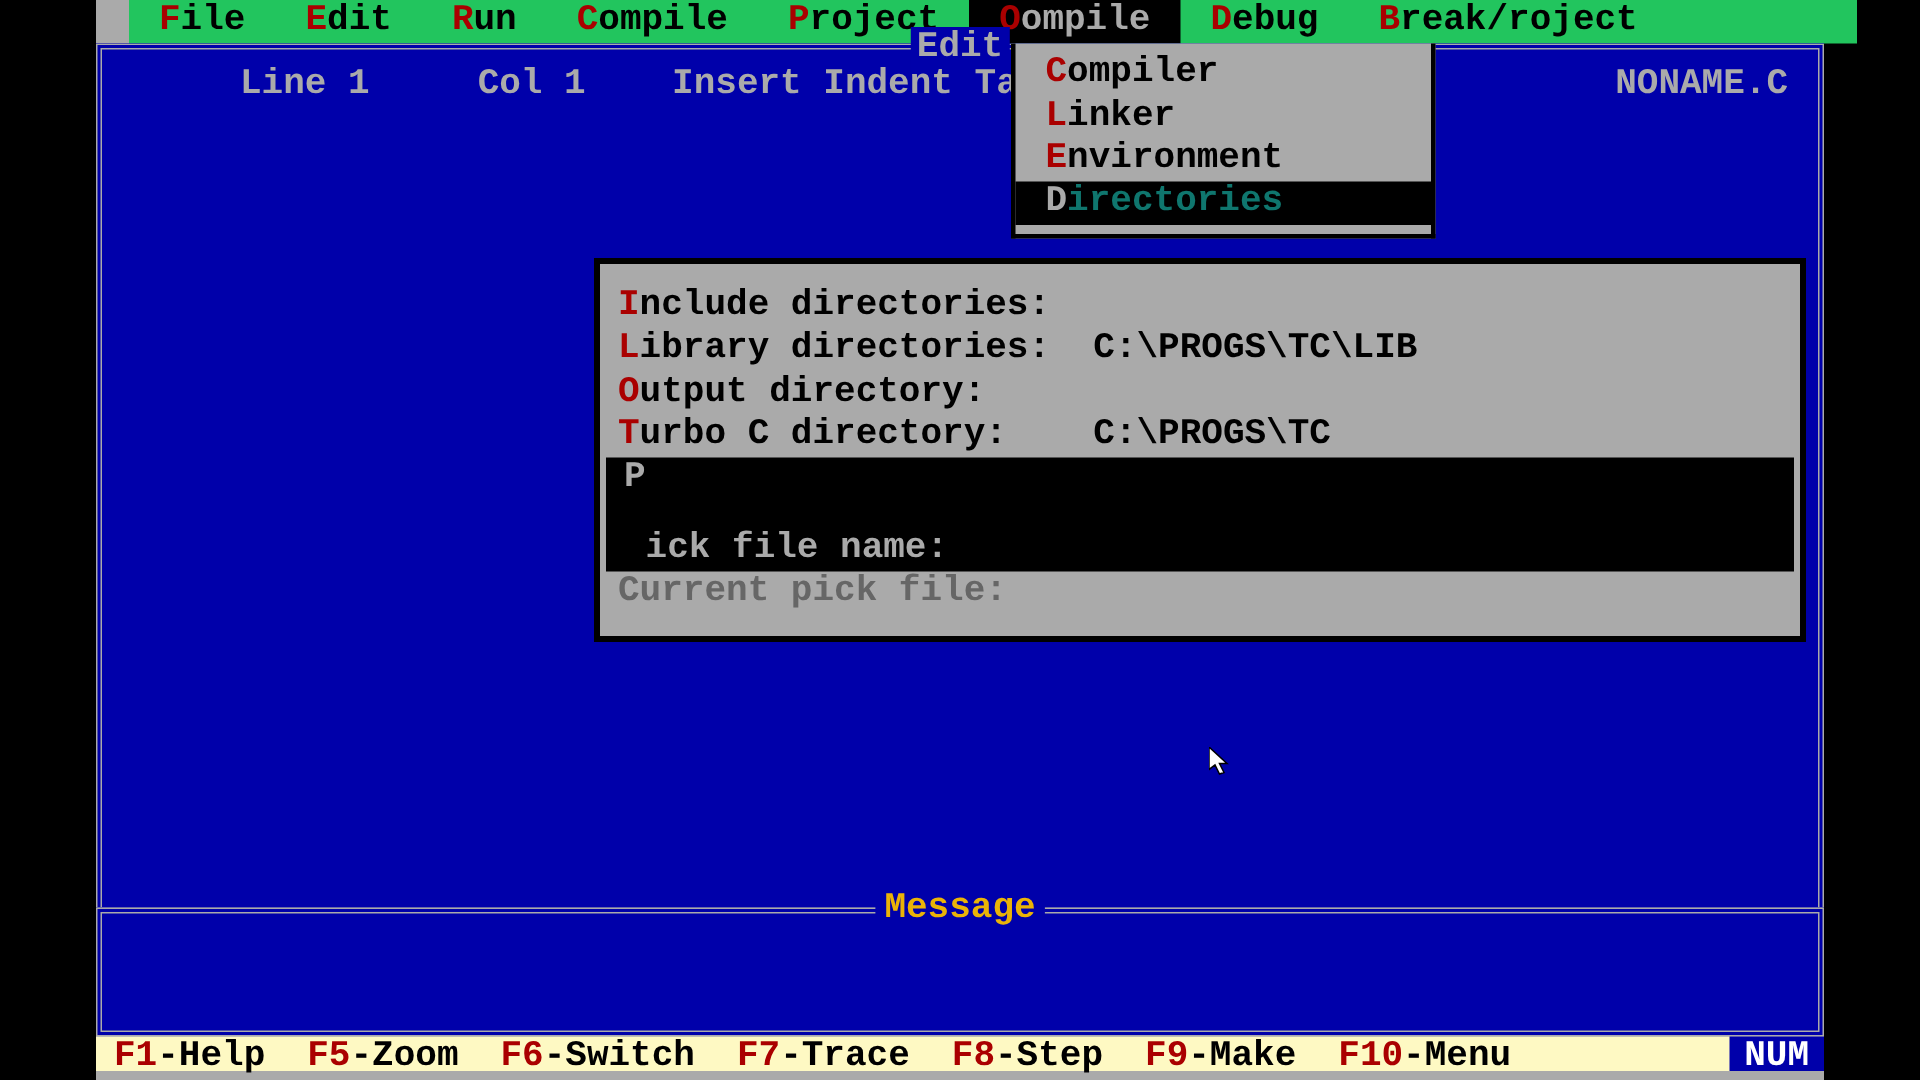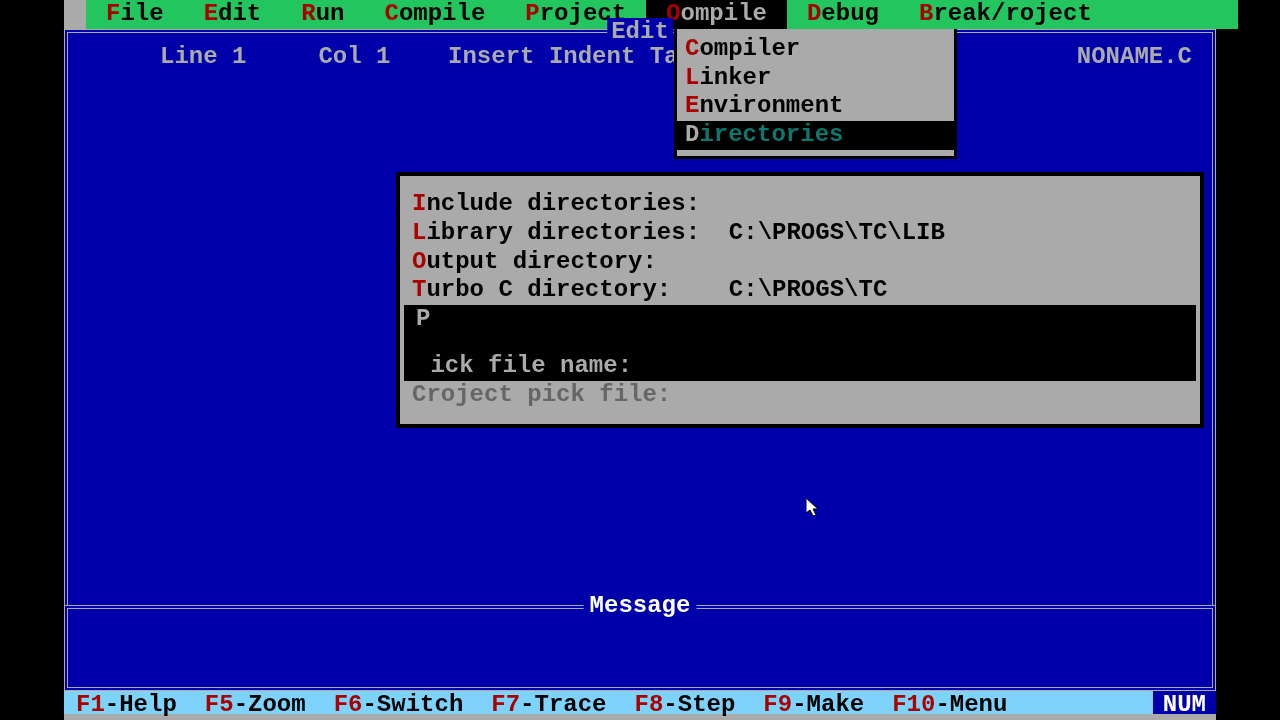--- a/index.html
+++ b/index.html
@@ -69,21 +69,21 @@
   .dropdown {
     position: absolute;
     left: 610px; top: 28.8px;
     width: 283px;
     background: #aaa;
     border: 3px solid #000;
     border-top: none;
     padding: 6px 0;
   }
   .dditem {
-    padding: 0 8px;
+    padding: 0 20px;
     white-space: nowrap;
   }
   .dditem .hk { color: #a00; }
   .dditem .rest { color: #000; }
   .dditem.selected { background: #000; }
   .dditem.selected .hk { color: #aaa; }
   .dditem.selected .rest { color: #0f766e; }
 
   
   .dialog {
@@ -115,29 +115,29 @@
     position: absolute;
     left: 0; top: 604.8px;
     width: 1152px; height: 86.4px;
     background: #0000aa;
     border: 4px double #aaa;
   }
   .msgtitle {
     position: absolute;
     top: -17px; left: 50%; transform: translateX(-50%);
     background: #0000aa;
-    color: #ffffff;
+    color: #eab308;
     padding: 0 6px;
   }
 
   
   .fkeybar {
     position: absolute;
     left: 0; top: 691.2px; width: 1152px; height: 23px;
-    background: #7dd3fc;
+    background: #fef9c3;
     display: flex;
   }
   .fkey {
     white-space: nowrap;
     padding: 0 16px 0 12px;
   }
   .fkey .k { color: #a00; }
   .fkey .d { color: #000; }
   .numlock {
     margin-left: auto;
@@ -182,21 +182,21 @@
     <div class="dditem"><span class="hk">E</span><span class="rest">nvironment</span></div>
     <div class="dditem selected"><span class="hk">D</span><span class="rest">irectories</span></div>
   </div>
 
   <div class="dialog">
     <div class="dlgrow"><span class="hk">I</span><span class="lbl">nclude directories:  </span></div>
     <div class="dlgrow"><span class="hk">L</span><span class="lbl">ibrary directories:  </span><span class="val">C:\PROGS\TC\LIB</span></div>
     <div class="dlgrow"><span class="hk">O</span><span class="lbl">utput directory:     </span><span class="val"></span></div>
     <div class="dlgrow"><span class="hk">T</span><span class="lbl">urbo C directory:    </span><span class="val">C:\PROGS\TC</span></div>
     <div class="dlgrow selected"><span class="hk">P</span><span class="lbl">ick file name:       </span><span class="val"></span></div>
-    <div class="dlgrow dim"><span class="hk">C</span><span class="lbl">roject pick file:    </span><span class="val"></span></div>
+    <div class="dlgrow dim"><span class="hk">C</span><span class="lbl">urrent pick file:    </span><span class="val"></span></div>
   </div>
 
   <div class="msgframe">
     <div class="msgtitle">Message</div>
   </div>
 
   <div class="fkeybar">
     <div class="fkey"><span class="k">F1</span><span class="d">-Help</span></div>
     <div class="fkey"><span class="k">F5</span><span class="d">-Zoom</span></div>
     <div class="fkey"><span class="k">F6</span><span class="d">-Switch</span></div>

